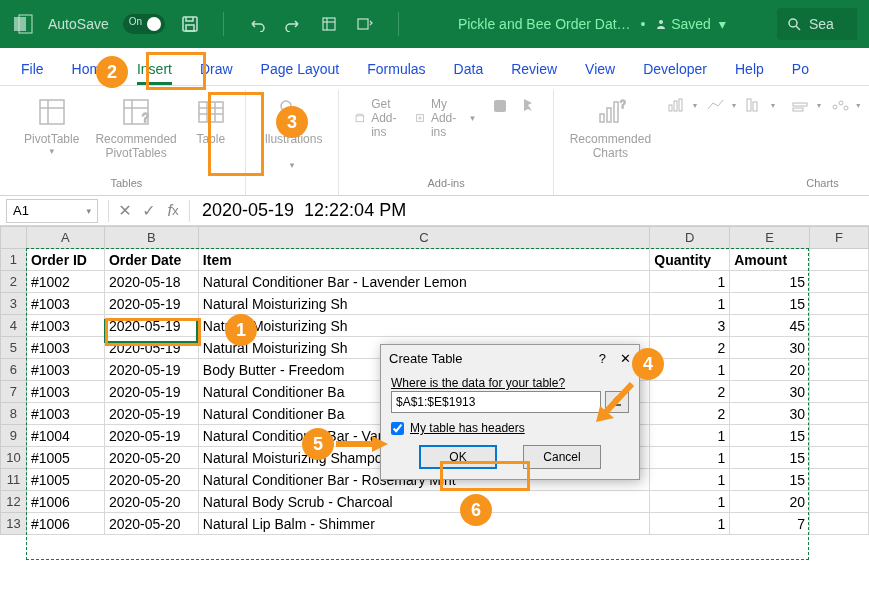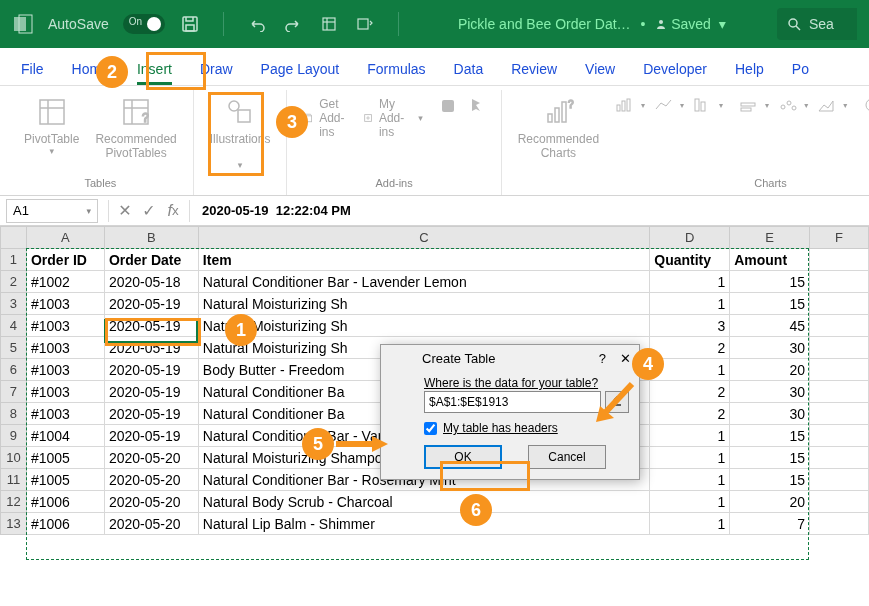--- a/index.html
+++ b/index.html
@@ -28,49 +28,49 @@
   .ribbon-btn-large { display:flex; flex-direction:column; align-items:center; padding:2px 8px; color:#a0a0a0; font-size:12px; cursor:pointer; text-align:center; }
   .ribbon-btn-large .ico { width:36px; height:36px; display:flex; align-items:center; justify-content:center; margin-bottom:2px; }
   .ribbon-group-label { font-size:11px; color:#888; padding:2px 0 4px; }
   .ribbon-small-col { display:flex; flex-direction:row; gap:2px; padding:2px 4px;justify-content:flex-end; }
   .ribbon-btn-small { display:flex; align-items:center; gap:6px; color:#a0a0a0; font-size:12px; padding:3px 4px; cursor:pointer; }
   
   .formula-bar { height:30px; display:flex; align-items:center; border-bottom:1px solid #d4d4d4; background:#fff; }
   .name-box { width:92px; height:24px; border:1px solid #ccc; margin:0 6px; display:flex; align-items:center; padding:0 6px; font-size:13px; justify-content:space-between; }
   .fb-sep { width:1px; height:22px; background:#ddd; margin:0 4px; }
   .fb-btn { width:24px; height:24px; display:flex; align-items:center; justify-content:center; color:#888; cursor:pointer; }
-  .fb-input { flex:1; padding:0 8px; font-size:13px; border:none; outline:none;font-weight:bold; }
+  .fb-input { flex:1; padding:0 8px; font-size:18px; border:none; outline:none; }
   
   .grid { position:relative; }
   .grid table { border-collapse:collapse; width:100%; }
   .grid th.col { background:#e6e6e6; border:1px solid #ccc; font-weight:normal; font-size:13px; height:22px; text-align:center; color:#444; }
   .grid th.row { background:#e6e6e6; border:1px solid #ccc; font-weight:normal; font-size:13px; width:26px; text-align:center; color:#444; }
   .grid td { border:1px solid #d8d8d8; font-size:14px; padding:2px 4px; height:22px; white-space:nowrap; overflow:hidden; }
   .grid .hdr td { font-weight:bold; }
   .grid .num { text-align:right; }
   .col-a { width:78px; }
   .col-b { width:94px; }
   .col-c { width:452px; }
   .col-d { width:80px; }
   .col-e { width:80px; }
   .col-f { width:59px; }
   
   .selection-marching { border:1px dashed #107C41; position:absolute; pointer-events:none; }
   
-  .dialog { position:absolute; top:344px; left:380px; width:260px; background:#f0f0f0; border:1px solid #999; box-shadow:2px 2px 12px rgba(0,0,0,0.3); font-size:12px;padding-left:33px; }
+  .dialog { position:absolute; top:344px; left:380px; width:260px; background:#f0f0f0; border:1px solid #999; box-shadow:2px 2px 12px rgba(0,0,0,0.3); font-size:12px; }
   .dialog-title { display:flex; justify-content:space-between; align-items:center; padding:6px 8px; font-size:13px; }
   .dialog-title .right { display:flex; gap:14px; align-items:center; }
   .dialog-body { padding:4px 10px 10px; }
   .dialog-body label { display:block; margin-bottom:1px; text-decoration:underline; }
   .dialog-range { display:flex; gap:4px; margin-bottom:8px; }
   .dialog-range input { flex:1; border:1px solid #888; padding:3px 4px; font-size:12px; background:#fff; }
   .dialog-range button { width:24px; border:1px solid #888; background:#e8e8e8; cursor:pointer; }
   .dialog-check { display:flex; align-items:center; gap:6px; margin-bottom:10px; }
   .dialog-check span { text-decoration:underline; }
-  .dialog-buttons { display:flex; justify-content:flex-start; gap:26px; }
+  .dialog-buttons { display:flex; justify-content:center; gap:26px; }
   .dialog-buttons button { width:78px; height:24px; border:1px solid #888; background:#e8e8e8; font-size:12px; cursor:pointer; }
   .dialog-buttons button.primary { border:2px solid #0078d4; }
   
   .callout { position:absolute; width:32px; height:32px; background:#F7941E; border-radius:50%; color:#fff; font-weight:bold; font-size:18px; display:flex; align-items:center; justify-content:center; z-index:100; }
   .highlight-box { position:absolute; border:3px solid #F7941E; z-index:50; pointer-events:none; }
   .arrow { position:absolute; z-index:90; }
 </style>
 </head>
 <body>
 
@@ -172,20 +172,32 @@
             <svg width="32" height="32" viewBox="0 0 32 32" fill="none" stroke="#bbb" stroke-width="1.5">
               <rect x="4" y="4" width="24" height="24"></rect>
               <line x1="4" y1="12" x2="28" y2="12"></line>
               <line x1="12" y1="4" x2="12" y2="28"></line>
               <text x="22" y="26" font-size="12" fill="#bbb">?</text>
             </svg>
           </div>
         <span style="white-space:pre-line">Recommended
 PivotTables</span>
       </div>
+      <div class="ribbon-btn-large">
+        <div class="ico">
+            <svg width="32" height="32" viewBox="0 0 32 32" fill="none" stroke="#bbb" stroke-width="1.5">
+              <rect x="4" y="6" width="24" height="20"></rect>
+              <line x1="4" y1="12" x2="28" y2="12"></line>
+              <line x1="4" y1="18" x2="28" y2="18"></line>
+              <line x1="12" y1="6" x2="12" y2="26"></line>
+              <line x1="20" y1="6" x2="20" y2="26"></line>
+            </svg>
+          </div>
+        <span>Table</span>
+      </div>
     </div>
     <div class="ribbon-group-label">Tables</div>
   </div>
 
   <div class="ribbon-group">
     <div class="ribbon-buttons">
       <div class="ribbon-btn-large">
         <div class="ico">
             <svg width="32" height="32" viewBox="0 0 32 32" fill="none" stroke="#bbb" stroke-width="1.5">
               <circle cx="10" cy="10" r="5"></circle>

